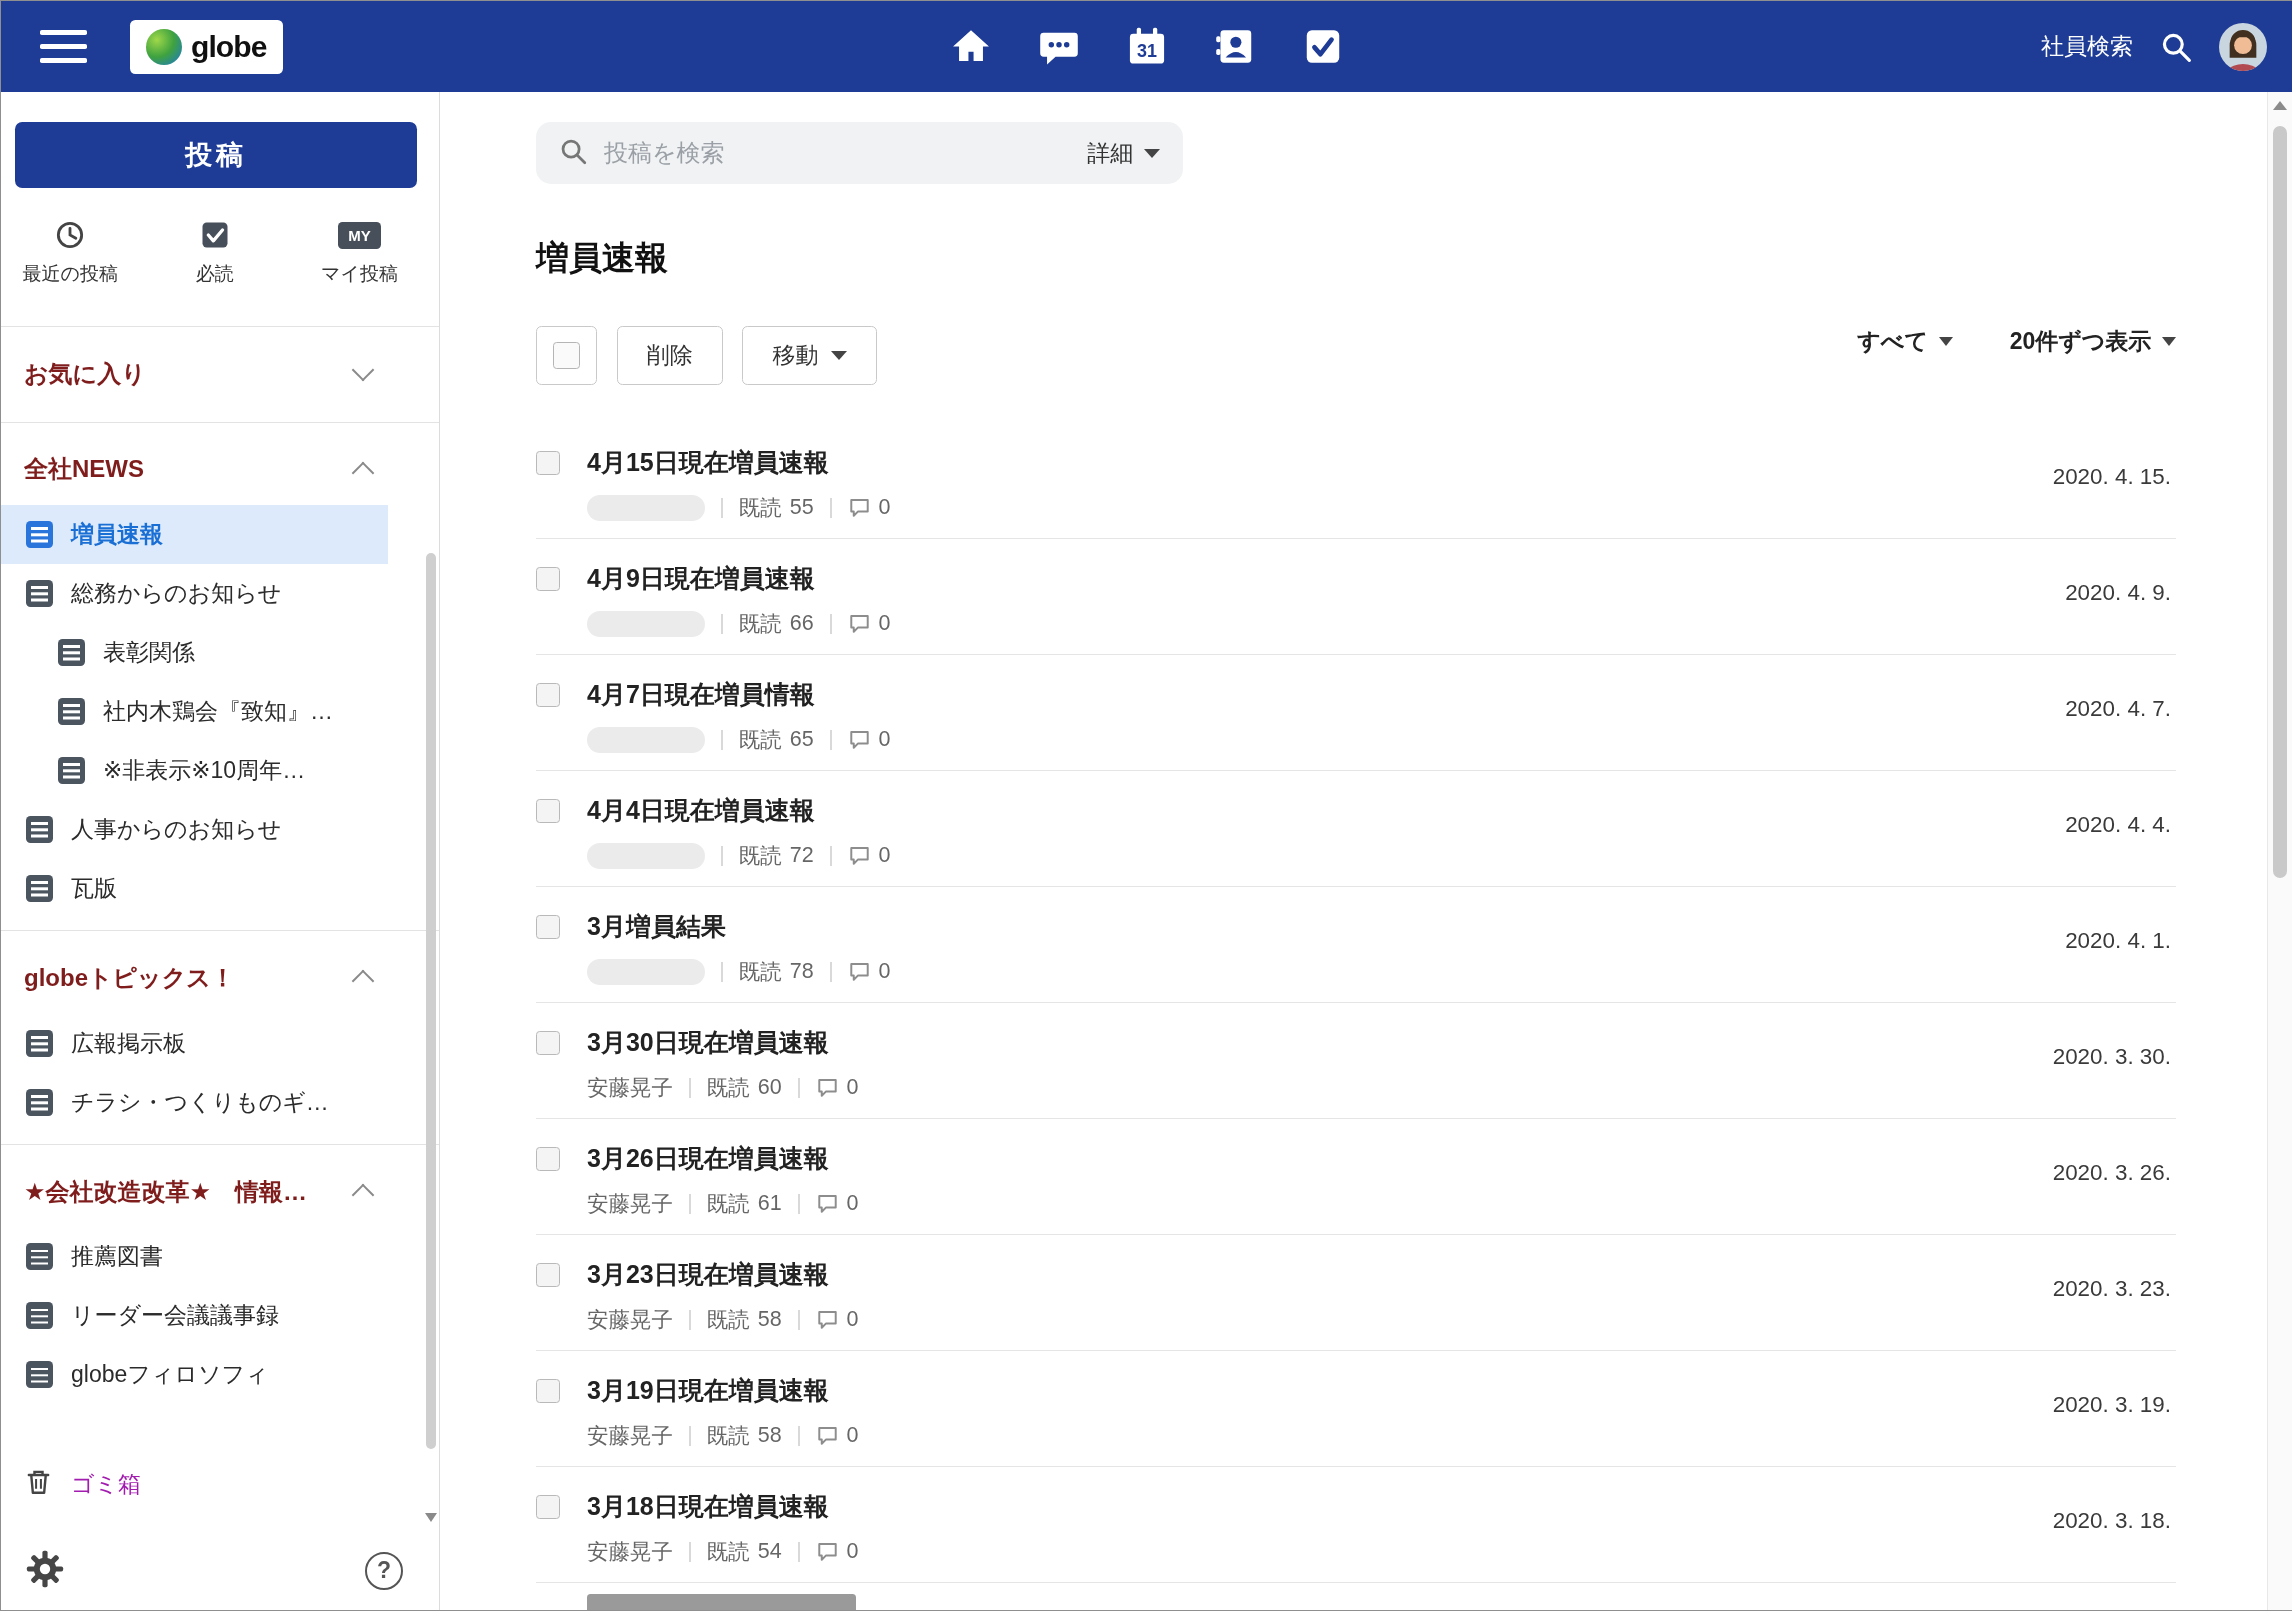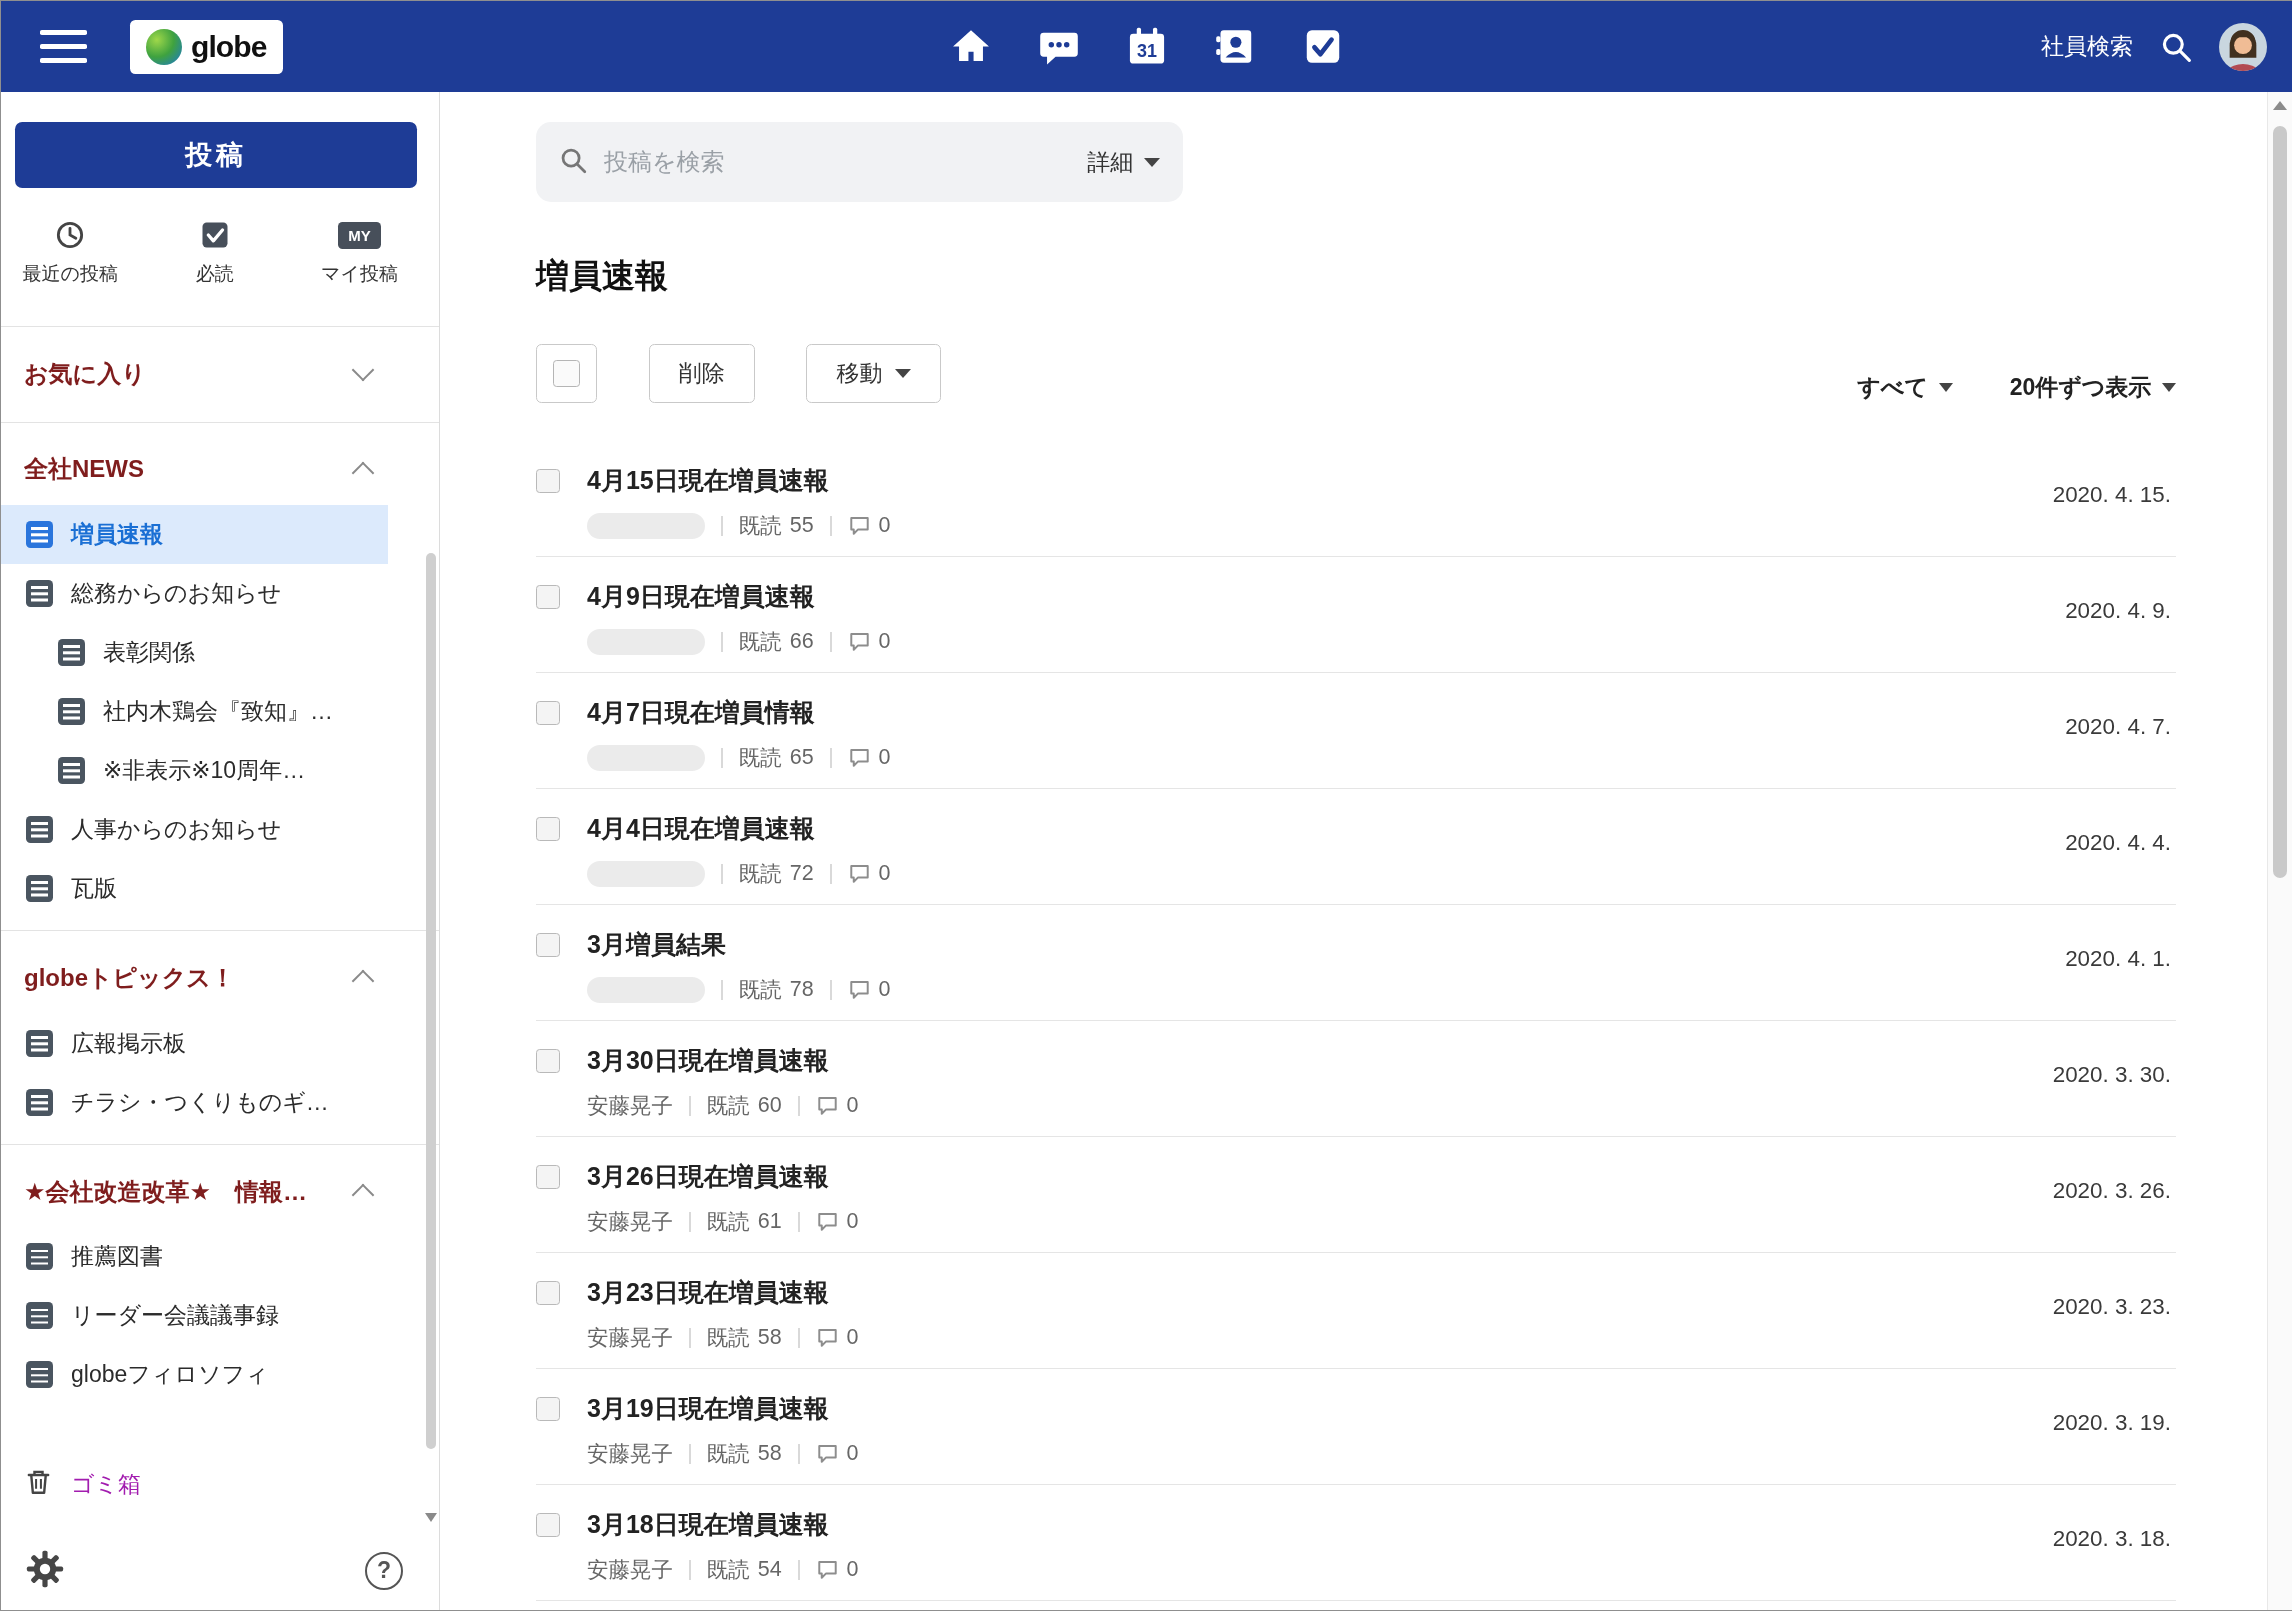--- a/index.html
+++ b/index.html
@@ -47,27 +47,27 @@
 
   .side-scrollbar { position:absolute; top:227px; bottom:36px; right:2.7px; width:9.9px; }
   .side-scrollbar .sthumb { position:absolute; top:0; left:0; width:9.9px; height:94%; background:#cfcfcf; border-radius:5.4px; }
   .side-scroll-arrow { position:absolute; bottom:-16px; left:50%; transform:translateX(-50%); width:0; height:0; border-left:6.3px solid transparent; border-right:6.3px solid transparent; border-top:9px solid #8a8a8a; }
 
   .sidebar-footer { height:68px; display:flex; align-items:center; justify-content:space-between; padding:0 36px 10.7px 25px; flex:none; }
   .help-icon { width:38px; height:38px; border:2.7px solid #555; border-radius:50%; color:#555; font-size:23px; font-weight:bold; display:flex; align-items:center; justify-content:center; cursor:pointer; }
 
   
   .main { position:absolute; top:91px; left:440px; right:25px; bottom:0; background:#fff; padding:0 91px 0 95px; overflow:hidden; }
-  .search-bar { margin-top:30px; width:647px; height:80px; background:#f1f2f4; border-radius:15px; display:flex; align-items:center; padding:0 23px; }
+  .search-bar { margin-top:30px; width:647px; height:62px; background:#f1f2f4; border-radius:15px; display:flex; align-items:center; padding:0 23px; }
   .search-input { flex:1; border:none; background:transparent; font-size:24px; color:#333; margin-left:16px; outline:none; min-width:0; font-family:inherit; }
   .search-input::placeholder { color:#9aa0a6; }
   .detail-btn { display:flex; align-items:center; gap:10.7px; font-size:23px; color:#333; cursor:pointer; white-space:nowrap; }
   .caret { width:0; height:0; border-left:8px solid transparent; border-right:8px solid transparent; border-top:9.9px solid #444; flex:none; }
   .page-title { margin-top:52px; font-size:33px; font-weight:bold; color:#111; }
-  .toolbar { margin-top:45px; display:flex; align-items:flex-end;gap:32px; }
+  .toolbar { margin-top:45px; display:flex; align-items:flex-start; }
   .check-all-btn { width:61px; height:59px; border:0.9px solid #c9c9c9; border-radius:5.4px; background:#fff; display:flex; align-items:center; justify-content:center; cursor:pointer; flex:none; }
   .check-all-btn .box { width:27px; height:27px; border:1.8px solid #b5b5b5; border-radius:3.6px; background:#fafafa; }
   .tool-btn { margin-left:19.7px; height:59px; padding:0 29px; border:0.9px solid #c9c9c9; border-radius:5.4px; background:#fff; font-size:23px; color:#333; display:flex; align-items:center; gap:12.5px; cursor:pointer; white-space:nowrap; font-family:inherit; }
   .toolbar-right { margin-left:auto; display:flex; align-items:center; gap:57px; }
   .dropdown { display:flex; align-items:center; gap:10.7px; font-size:23px; color:#222; cursor:pointer; white-space:nowrap;font-weight:bold; }
   .dropdown .caret { border-top-width:9px; border-left-width:7.2px; border-right-width:7.2px; }
 
   .post-list { margin-top:38px; }
   .post-row { position:relative; height:116px; border-bottom:0.9px solid #e5e5e5; padding-top:23px; display:flex; align-items:flex-start; }
   .row-check { width:24px; height:24px; border:1.8px solid #b9b9b9; border-radius:3.6px; background:#f4f4f4; margin-top:5.4px; flex:none; cursor:pointer; }

